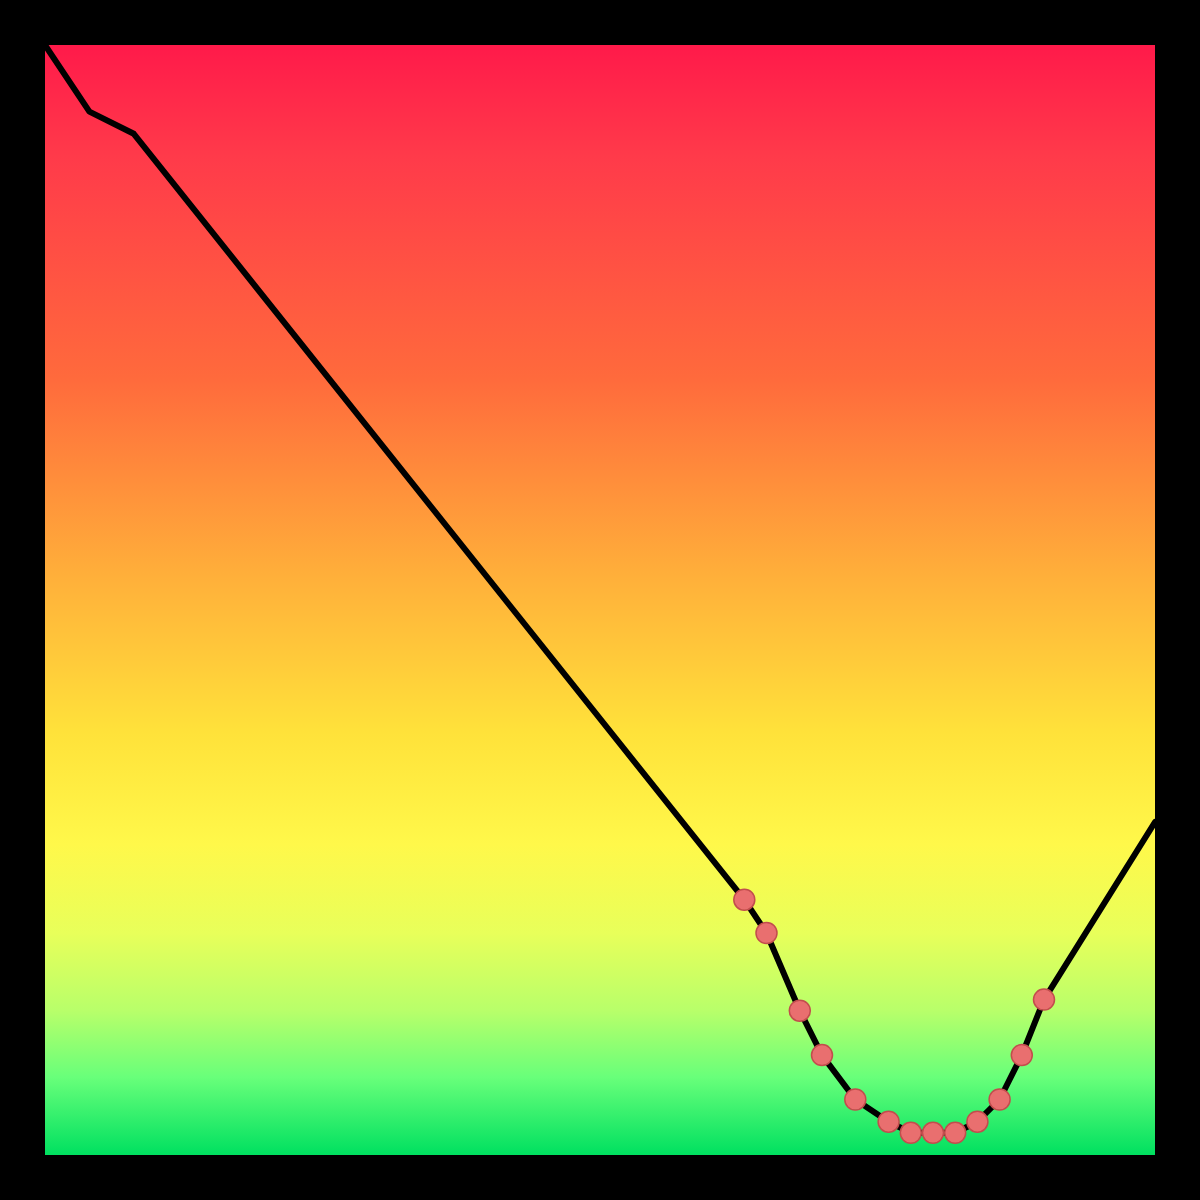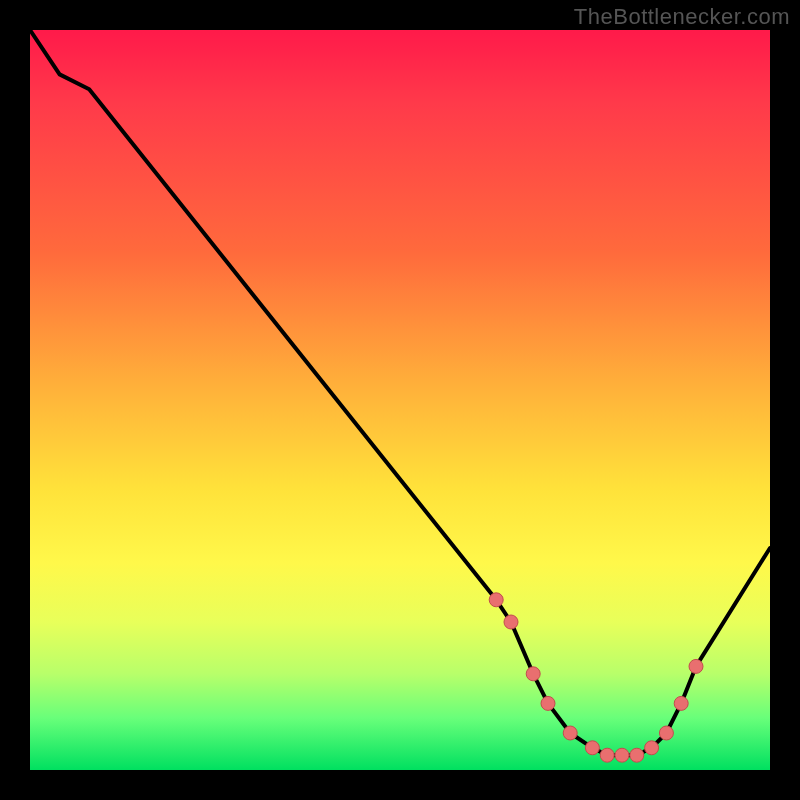--- a/index.html
+++ b/index.html
@@ -59,21 +59,20 @@
     width: 100%;
     height: 100%;
     display: block;
   }
 </style>
 </head>
 <body>
 
 <div class="frame">
 
-  <div class="watermark">TheBottlenecker.com</div>
 
   <div class="plot-area">
     <div class="gradient-bg"></div>
     <svg class="overlay" viewBox="0 0 740 740" preserveAspectRatio="none">
       <path id="curve-path" fill="none" stroke-width="4" stroke-linejoin="round" stroke-linecap="round" d="M0.0 0.0 L29.6 44.4 L59.2 59.2 L466.2 569.8 L481.0 592.0 L503.2 643.8 L518.0 673.4 L540.2 703.0 L562.4 717.8 L577.2 725.2 L592.0 725.2 L606.8 725.2 L621.6 717.8 L636.4 703.0 L651.2 673.4 L666.0 636.4 L740.0 518.0" stroke="#000000"></path>
       <g id="markers">
           <circle cx="466.2" cy="569.8" r="7" fill="#e96f6f" stroke="#c24d4d" stroke-width="1"></circle>
           <circle cx="481.0" cy="592.0" r="7" fill="#e96f6f" stroke="#c24d4d" stroke-width="1"></circle>
           <circle cx="503.2" cy="643.8" r="7" fill="#e96f6f" stroke="#c24d4d" stroke-width="1"></circle>
           <circle cx="518.0" cy="673.4" r="7" fill="#e96f6f" stroke="#c24d4d" stroke-width="1"></circle>

